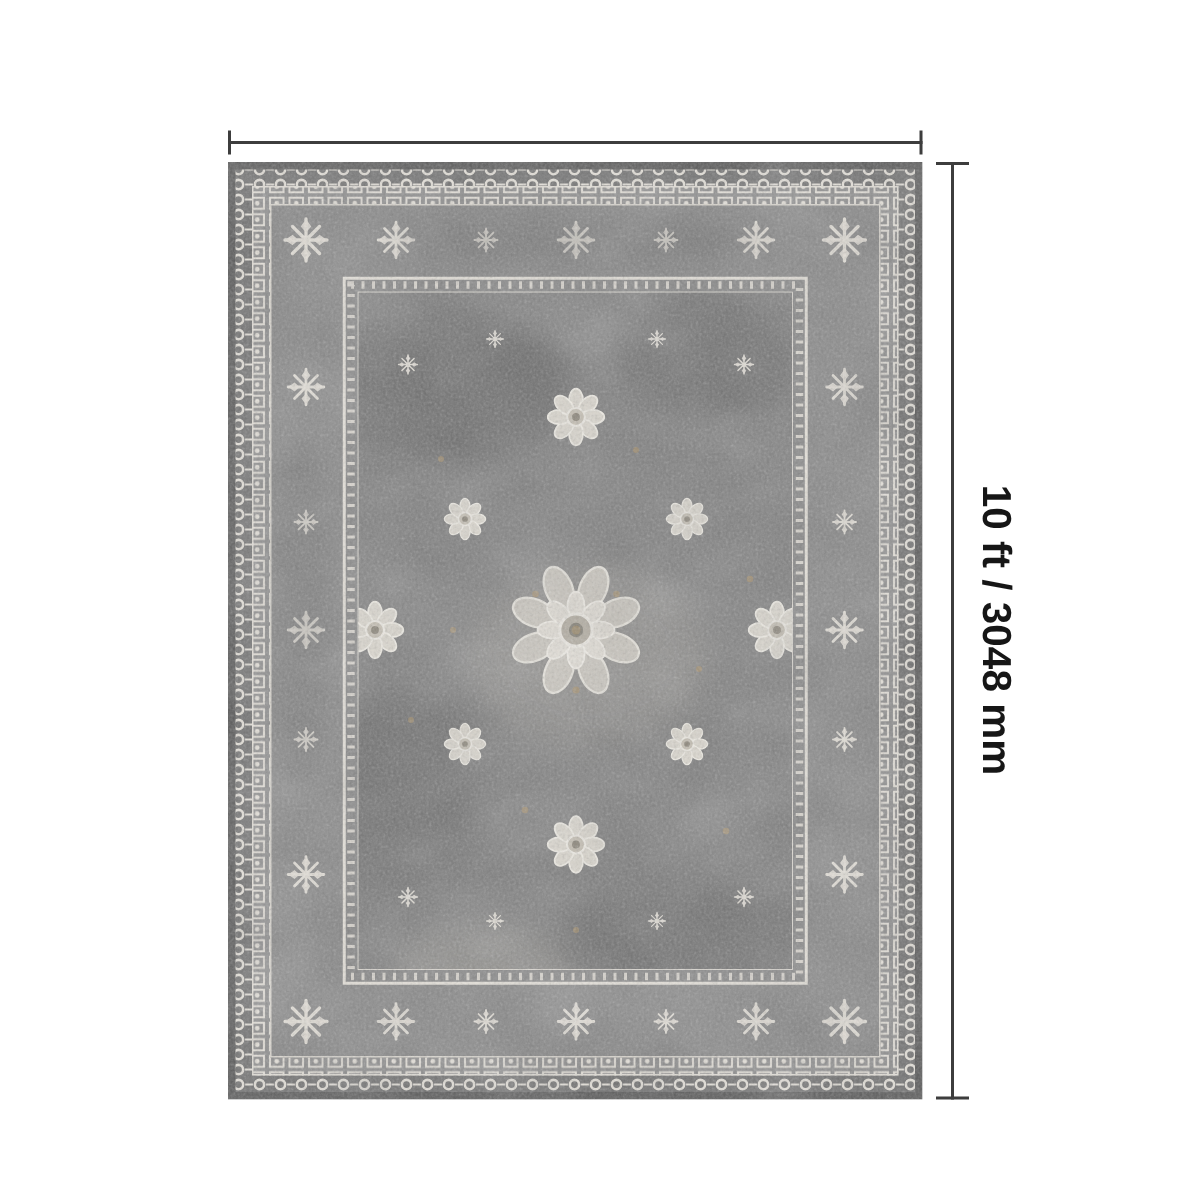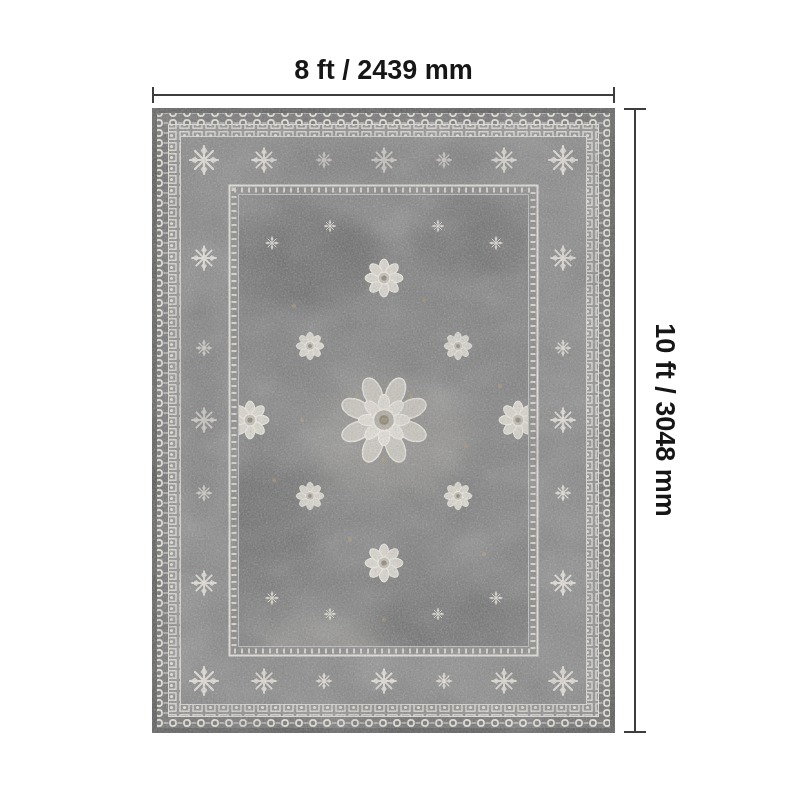--- a/index.html
+++ b/index.html
@@ -30,21 +30,20 @@
   .dim-line.v .tick.start { top: 0; }
   .dim-line.v .tick.end { bottom: 0; }
   .rug { position: absolute; left: 152px; top: 108px; width: 463px; height: 625px; }
   .rug svg { display: block; width: 100%; height: 100%; }
 </style>
 </head>
 <body>
 
 <div class="stage">
 
-  <div class="dim-label top">8 ft / 2439 mm</div>
   <div class="dim-line h">
     <span class="tick start"></span>
     <span class="tick end"></span>
   </div>
 
   <div class="dim-label right">10 ft / 3048 mm</div>
   <div class="dim-line v">
     <span class="tick start"></span>
     <span class="tick end"></span>
   </div>

